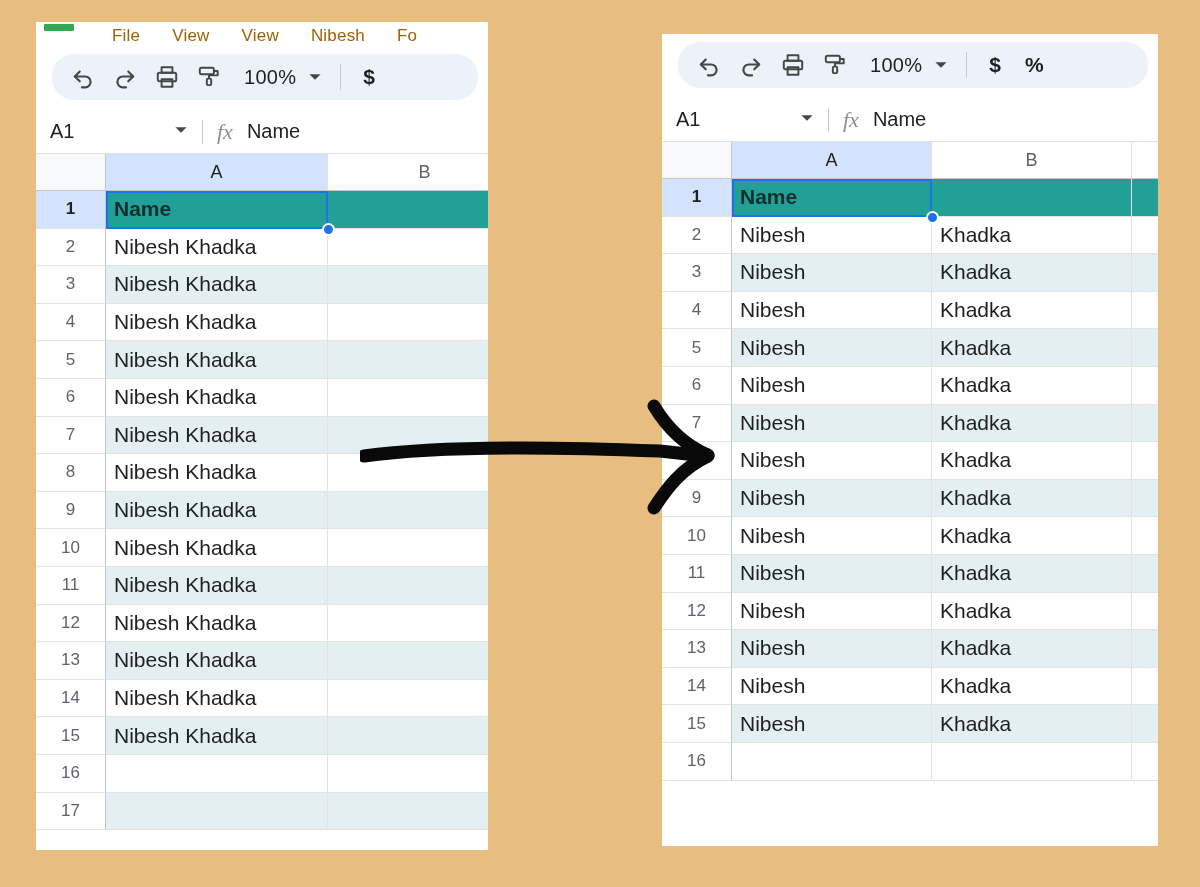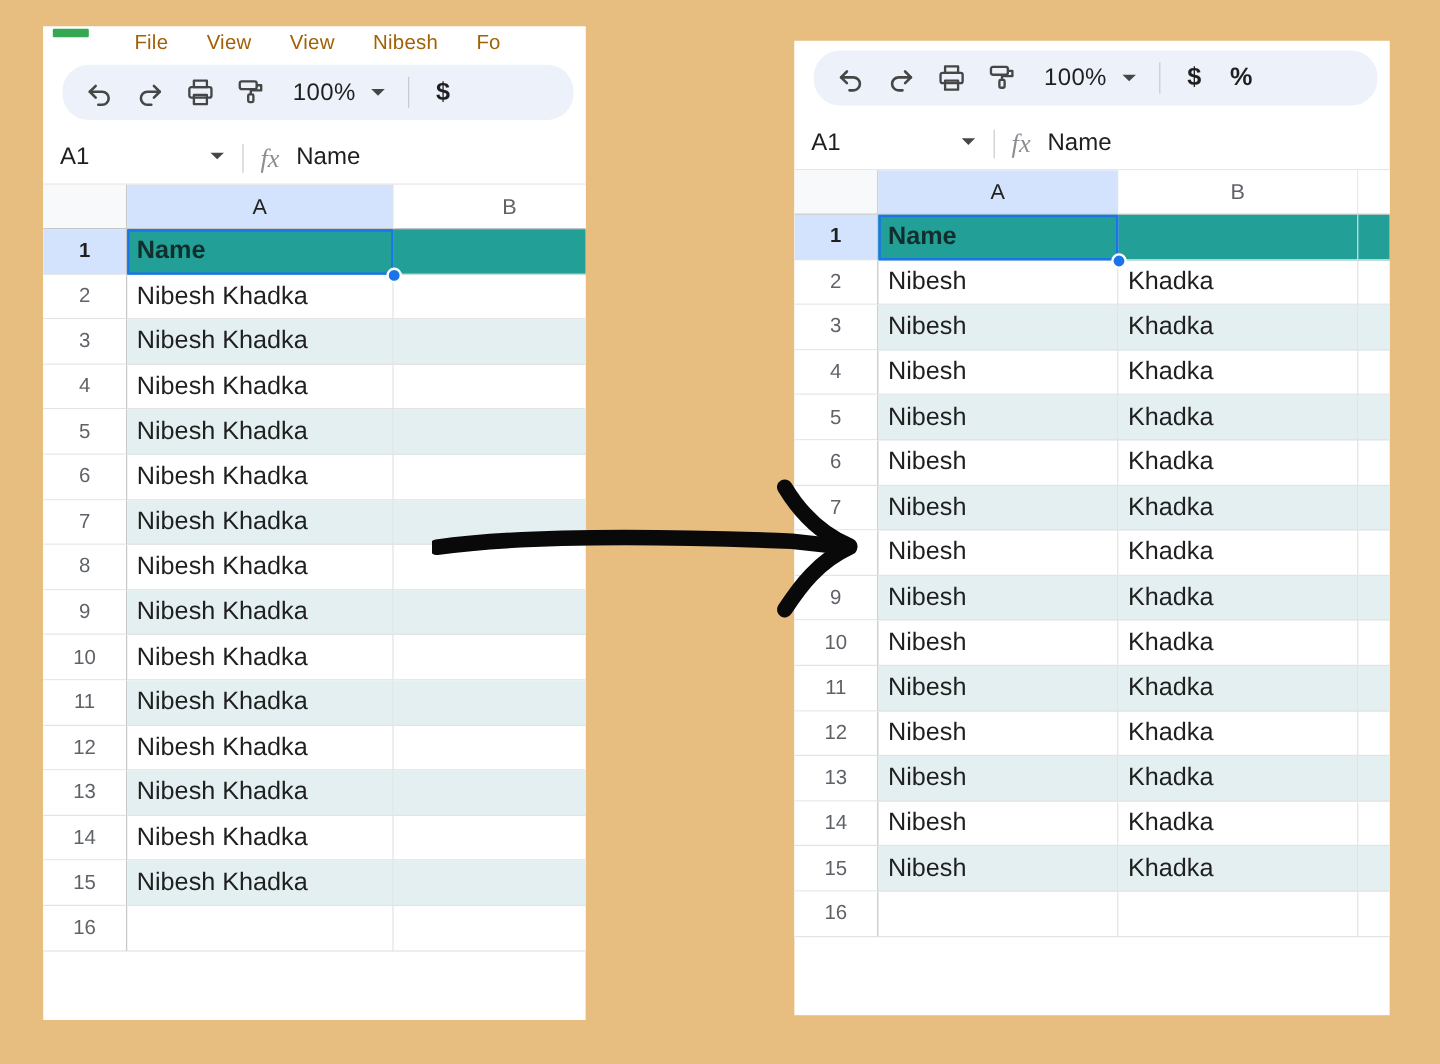--- a/index.html
+++ b/index.html
@@ -299,20 +299,25 @@
           <div class="gcell band" style="width: 222px; flex: 0 0 auto;">
             <span>Nibesh Khadka</span>
           </div>
           <div class="gcell band" style="width: 194px; flex: 0 0 auto;"></div>
         </div>
         <div class="grow">
           <div class="gcell rowhdr">16</div>
           <div class="gcell" style="width: 222px; flex: 0 0 auto;"></div>
           <div class="gcell" style="width: 194px; flex: 0 0 auto;"></div>
         </div>
+        <div class="grow">
+          <div class="gcell rowhdr">17</div>
+          <div class="gcell band" style="width: 222px; flex: 0 0 auto;"></div>
+          <div class="gcell band" style="width: 194px; flex: 0 0 auto;"></div>
+        </div>
         <div class="sel-outline" style="left: 70px; top: 37px; width: 222px; height: 38px;"></div>
         <div class="sel-handle" style="left: 286px; top: 69px;"></div>
       </div>
   </div>
 
   <div class="panel" id="panel-right">
 
     <div class="toolbar-wrap">
       <div class="toolbar">
         <div class="tb-btn">

